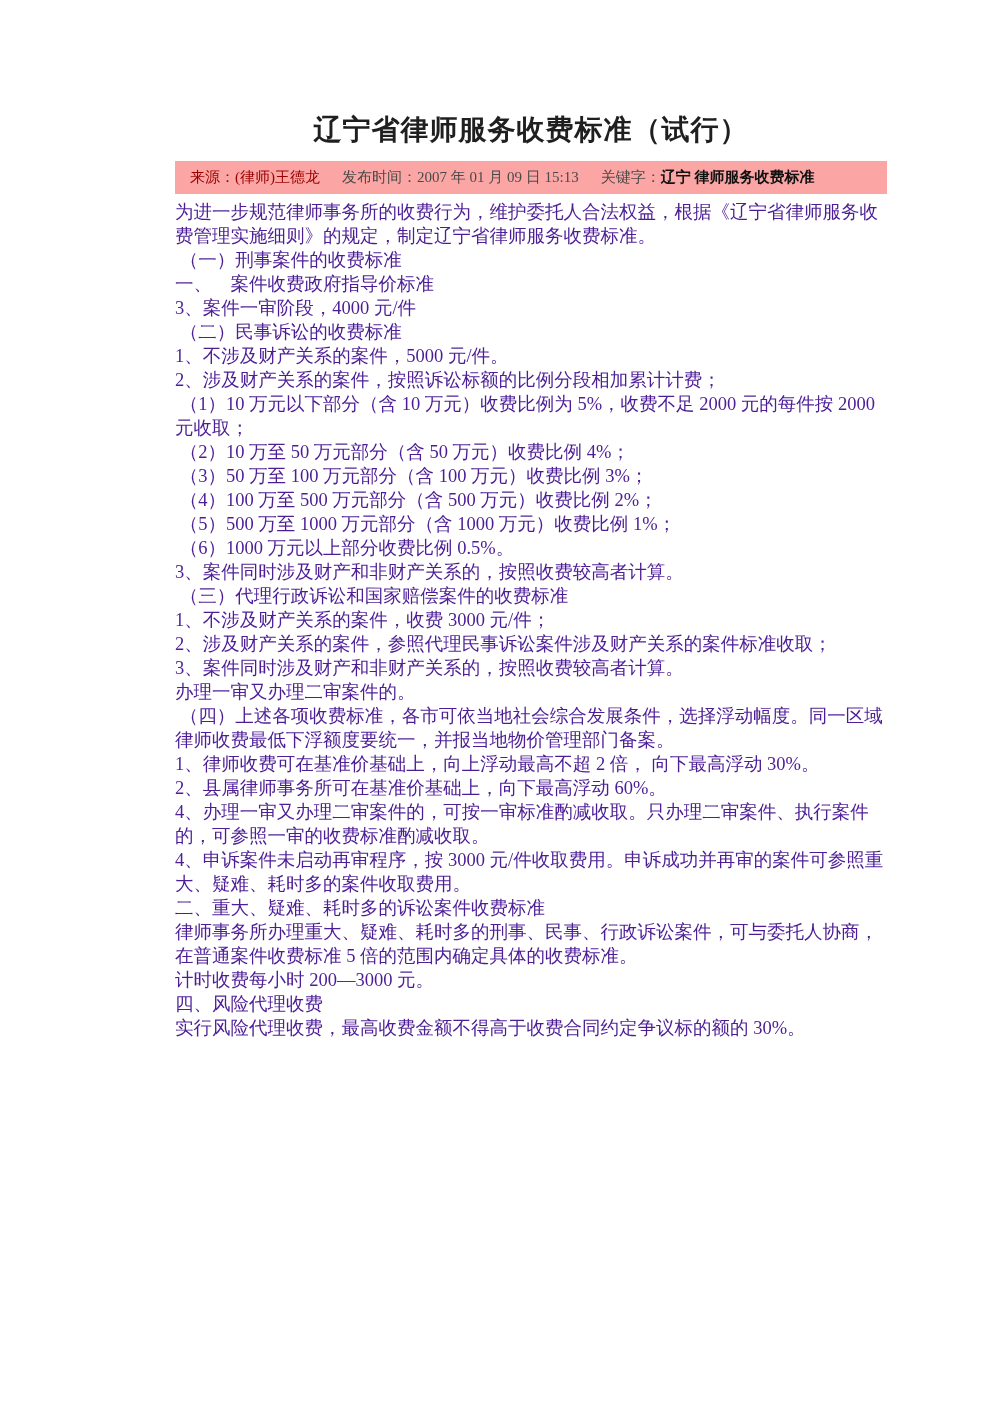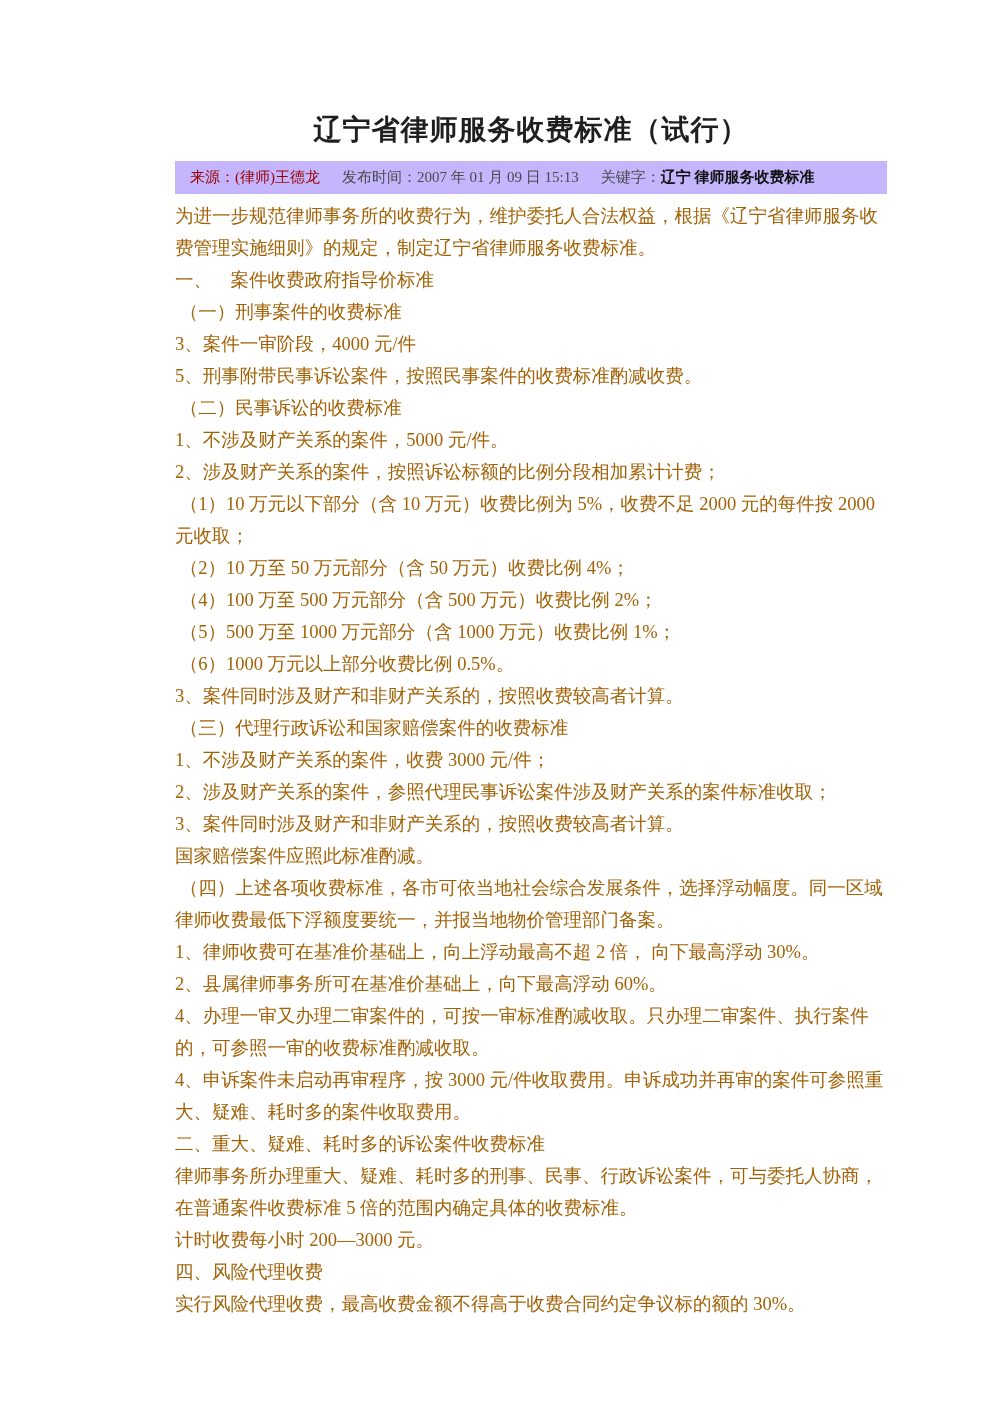--- a/index.html
+++ b/index.html
@@ -29,21 +29,21 @@
   .doc-title {
     margin: 0 0 13px 0;
     font-size: 28px;
     line-height: 36px;
     font-weight: bold;
     text-align: center;
     color: #1f1f1f;
     letter-spacing: 1px;
   }
   .meta-bar {
-    background: #c4b5fd;
+    background: #fca5a5;
     height: 33px;
     line-height: 33px;
     padding: 0 0 0 15px;
     font-size: 15px;
     white-space: nowrap;
     overflow: hidden;
   }
   .meta-source {
     color: #990000;
     margin-right: 22px;
@@ -55,22 +55,22 @@
   .meta-keywords-label {
     color: #4a4a4a;
   }
   .meta-keywords-value {
     color: #111111;
     font-weight: bold;
   }
   .article-body {
     margin-top: 6px;
     font-size: 18.5px;
-    line-height: 32px;
-    color: #a16207;
+    line-height: 24px;
+    color: #4c1d95;
   }
   .article-body p {
     margin: 0;
     padding: 0;
     white-space: pre-wrap;
     word-break: break-all;
   }
 </style>
 </head>
 <body>
@@ -79,38 +79,38 @@
   <div class="content">
 
     <h1 class="doc-title">辽宁省律师服务收费标准（试行）</h1>
 
     <div class="meta-bar">
       <span class="meta-source">来源：(律师)王德龙</span><span class="meta-published">发布时间：2007 年 01 月 09 日 15:13</span><span class="meta-keywords-label">关键字：</span><span class="meta-keywords-value">辽宁 律师服务收费标准</span>
     </div>
 
     <div class="article-body">
         <p>为进一步规范律师事务所的收费行为，维护委托人合法权益，根据《辽宁省律师服务收费管理实施细则》的规定，制定辽宁省律师服务收费标准。</p>
+        <p> （一）刑事案件的收费标准</p>
         <p>一、　案件收费政府指导价标准</p>
-        <p> （一）刑事案件的收费标准</p>
         <p>3、案件一审阶段，4000 元/件</p>
-        <p>5、刑事附带民事诉讼案件，按照民事案件的收费标准酌减收费。</p>
         <p> （二）民事诉讼的收费标准</p>
         <p>1、不涉及财产关系的案件，5000 元/件。</p>
         <p>2、涉及财产关系的案件，按照诉讼标额的比例分段相加累计计费；</p>
         <p> （1）10 万元以下部分（含 10 万元）收费比例为 5%，收费不足 2000 元的每件按 2000 元收取；</p>
         <p> （2）10 万至 50 万元部分（含 50 万元）收费比例 4%；</p>
+        <p> （3）50 万至 100 万元部分（含 100 万元）收费比例 3%；</p>
         <p> （4）100 万至 500 万元部分（含 500 万元）收费比例 2%；</p>
         <p> （5）500 万至 1000 万元部分（含 1000 万元）收费比例 1%；</p>
         <p> （6）1000 万元以上部分收费比例 0.5%。</p>
         <p>3、案件同时涉及财产和非财产关系的，按照收费较高者计算。</p>
         <p> （三）代理行政诉讼和国家赔偿案件的收费标准</p>
         <p>1、不涉及财产关系的案件，收费 3000 元/件；</p>
         <p>2、涉及财产关系的案件，参照代理民事诉讼案件涉及财产关系的案件标准收取；</p>
         <p>3、案件同时涉及财产和非财产关系的，按照收费较高者计算。</p>
-        <p>国家赔偿案件应照此标准酌减。</p>
+        <p>办理一审又办理二审案件的。</p>
         <p> （四）上述各项收费标准，各市可依当地社会综合发展条件，选择浮动幅度。同一区域律师收费最低下浮额度要统一，并报当地物价管理部门备案。</p>
         <p>1、律师收费可在基准价基础上，向上浮动最高不超 2 倍， 向下最高浮动 30%。</p>
         <p>2、县属律师事务所可在基准价基础上，向下最高浮动 60%。</p>
         <p>4、办理一审又办理二审案件的，可按一审标准酌减收取。只办理二审案件、执行案件的，可参照一审的收费标准酌减收取。</p>
         <p>4、申诉案件未启动再审程序，按 3000 元/件收取费用。申诉成功并再审的案件可参照重大、疑难、耗时多的案件收取费用。</p>
         <p>二、重大、疑难、耗时多的诉讼案件收费标准</p>
         <p>律师事务所办理重大、疑难、耗时多的刑事、民事、行政诉讼案件，可与委托人协商，在普通案件收费标准 5 倍的范围内确定具体的收费标准。</p>
         <p>计时收费每小时 200—3000 元。</p>
         <p>四、风险代理收费</p>
         <p>实行风险代理收费，最高收费金额不得高于收费合同约定争议标的额的 30%。</p>

